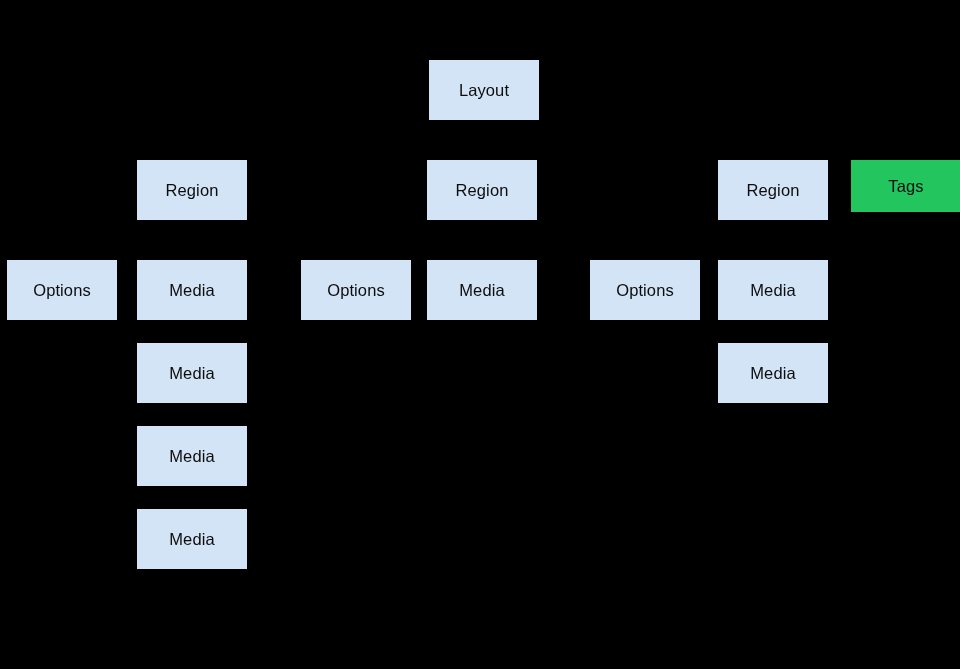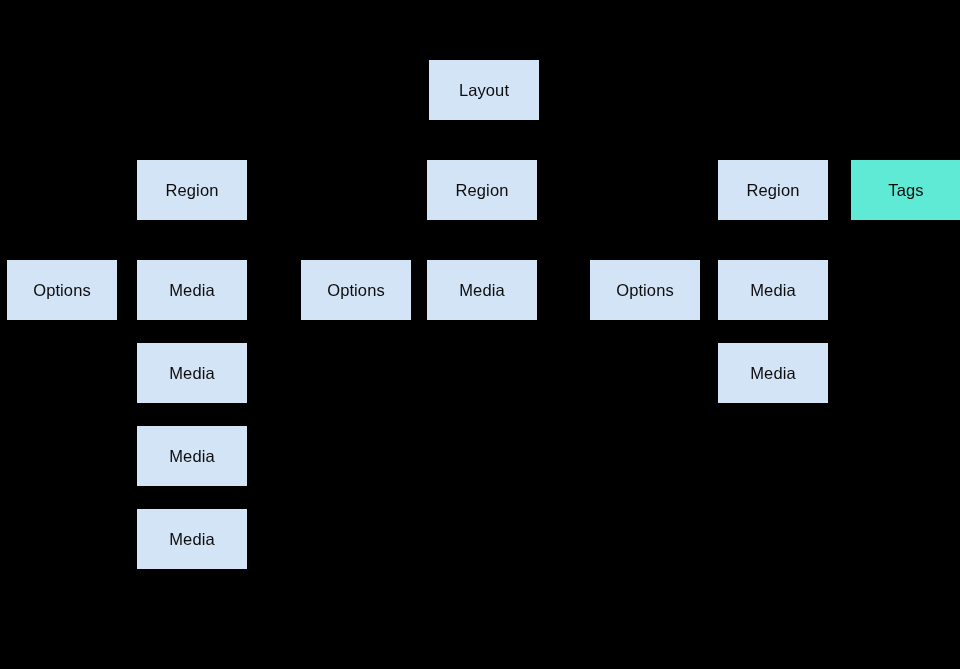--- a/index.html
+++ b/index.html
@@ -46,21 +46,21 @@
     </div>
     <div class="node-box" style="left: 137px; top: 160px; width: 110px; height: 60px; background: rgb(212, 228, 247); color: rgb(13, 13, 13);">
       <span class="node-label">Region</span>
     </div>
     <div class="node-box" style="left: 427px; top: 160px; width: 110px; height: 60px; background: rgb(212, 228, 247); color: rgb(13, 13, 13);">
       <span class="node-label">Region</span>
     </div>
     <div class="node-box" style="left: 718px; top: 160px; width: 110px; height: 60px; background: rgb(212, 228, 247); color: rgb(13, 13, 13);">
       <span class="node-label">Region</span>
     </div>
-    <div class="node-box" style="left: 851px; top: 160px; width: 110px; height: 60px; background: #5eead4; color: rgb(13, 13, 13);">
+    <div class="node-box" style="left: 851px; top: 160px; width: 110px; height: 52px; background: #22c55e; color: rgb(13, 13, 13);">
       <span class="node-label">Tags</span>
     </div>
     <div class="node-box" style="left: 7px; top: 260px; width: 110px; height: 60px; background: rgb(212, 228, 247); color: rgb(13, 13, 13);">
       <span class="node-label">Options</span>
     </div>
     <div class="node-box" style="left: 137px; top: 260px; width: 110px; height: 60px; background: rgb(212, 228, 247); color: rgb(13, 13, 13);">
       <span class="node-label">Media</span>
     </div>
     <div class="node-box" style="left: 301px; top: 260px; width: 110px; height: 60px; background: rgb(212, 228, 247); color: rgb(13, 13, 13);">
       <span class="node-label">Options</span>

